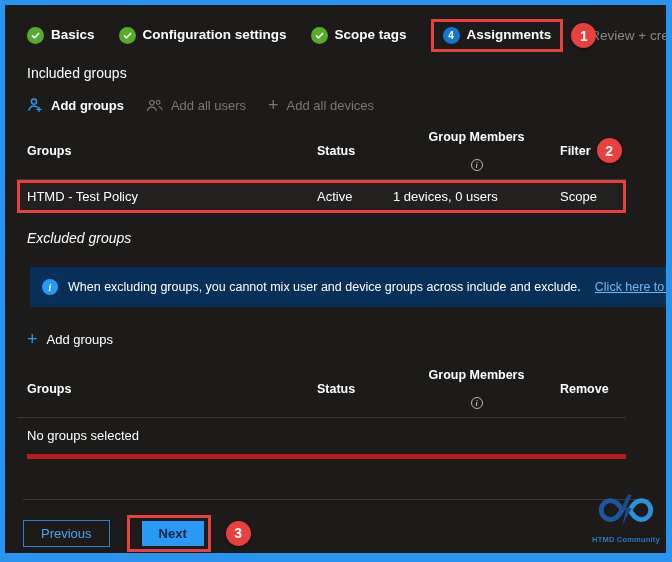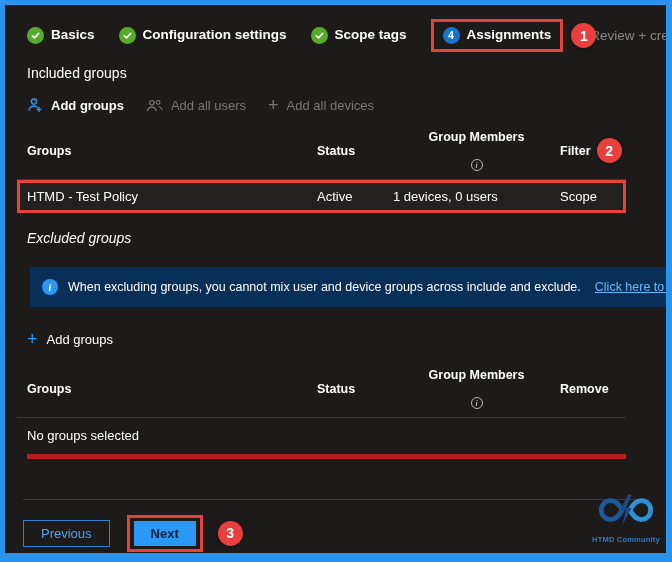--- a/index.html
+++ b/index.html
@@ -91,21 +91,21 @@
     border-top:1px solid #3a3837; margin:0 16px 0 -4px; padding:13px 0 0 0;
     display:flex; align-items:center; height:54px;
   }
   .btn-prev {
     background:transparent; border:1px solid #2b7fd4; color:#4da3f0;
     font-size:13px; padding:5px 17px; font-family:inherit; cursor:pointer;
   }
   .red-frame-sm { border:3px solid #e8413d; padding:3px 4px; margin-left:17px; display:inline-flex; }
   .btn-next {
     background:#2899f5; border:none; color:#0a2540; font-weight:700;
-    font-size:13px; padding:5px 17px; font-family:inherit; cursor:pointer;
+    font-size:13px; padding:5px 17px; font-family:inherit; cursor:pointer;margin-left:8px;
   }
   .ann-3 { margin-left:15px; }
 </style>
 </head>
 <body>
 
 <div class="frame">
   <div class="content">
 
     <div class="steps">

